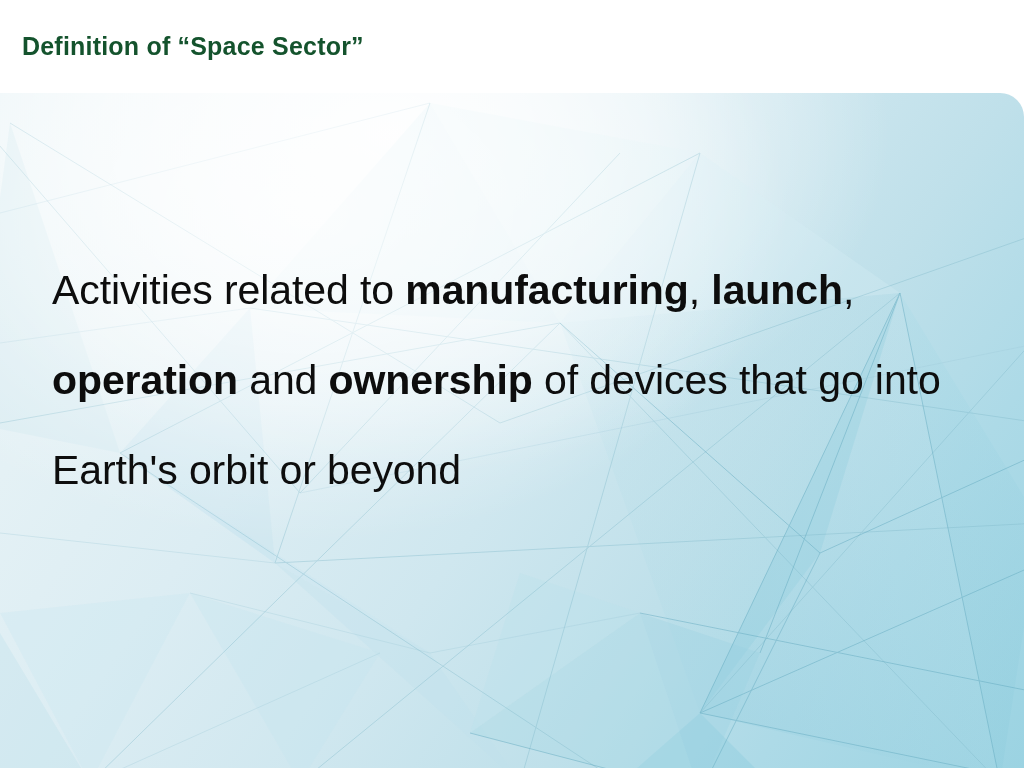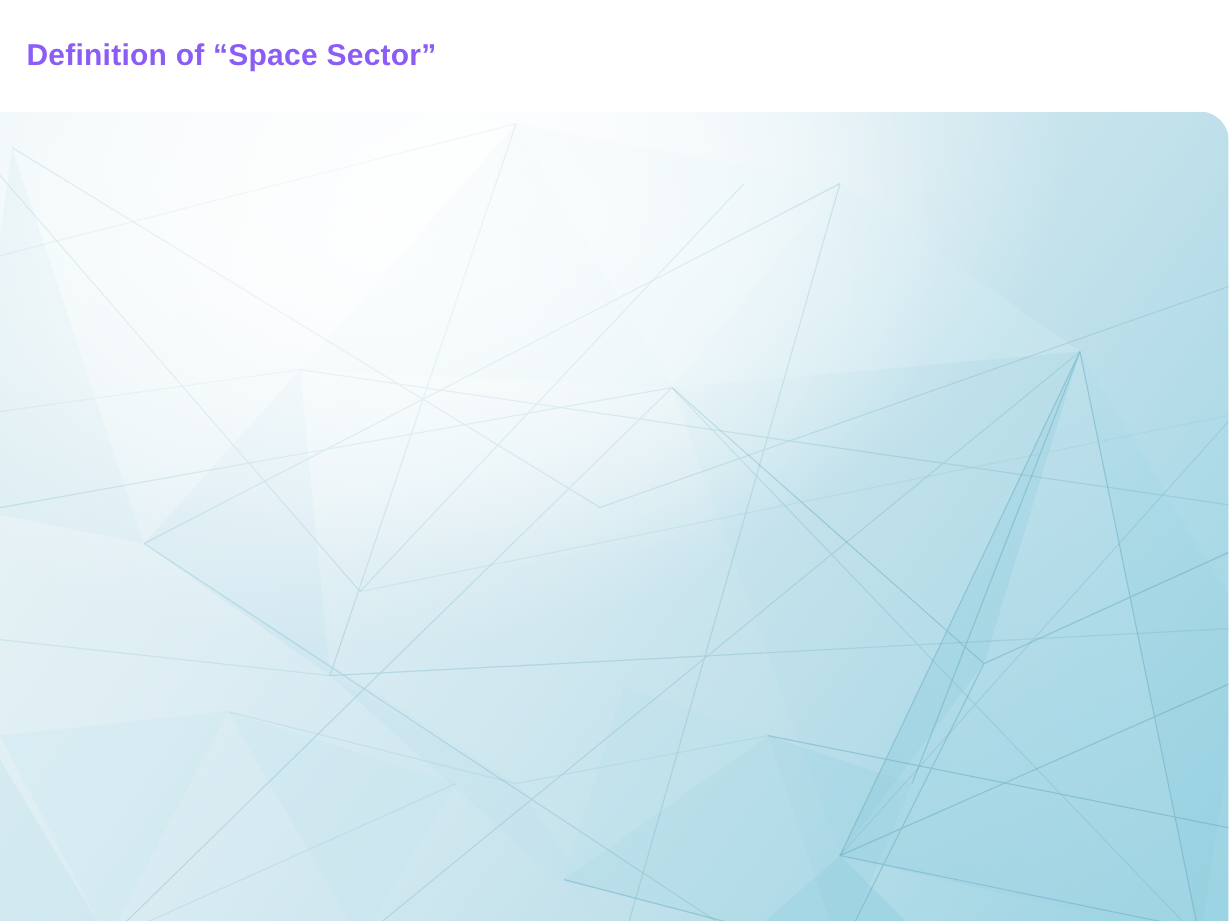--- a/index.html
+++ b/index.html
@@ -32,21 +32,21 @@
     z-index: 5;
   }
   #slide-title {
     position: absolute;
     left: 22px;
     top: 33px;
     font-family: "Liberation Sans", sans-serif;
     font-size: 25px;
     font-weight: bold;
     letter-spacing: 0.2px;
-    color: #8b5cf6;
+    color: #14532d;
     white-space: nowrap;
     line-height: 1.1;
   }
 
   
   #content-panel {
     position: absolute;
     left: 0;
     top: 93px;
     width: 1024px;
@@ -187,15 +187,16 @@
         <path d="M 0,250 L 250,215"></path>
         <path d="M 190,500 L 430,560 L 640,520"></path>
         <path d="M 90,690 L 380,560"></path>
         <path d="M 0,440 L 275,470"></path>
         <path d="M 300,400 L 1040,250"></path>
       </g>
     </svg>
 
     <div id="light-wash"></div>
 
+    <div id="body-text"><span>Activities related to </span><b>manufacturing</b><span>, </span><b>launch</b><span>, </span><b>operation</b><span> and </span><b>ownership</b><span> of devices that go into Earth's orbit or beyond</span></div>
 
   </div>
 </div>
 
 </body></html>

